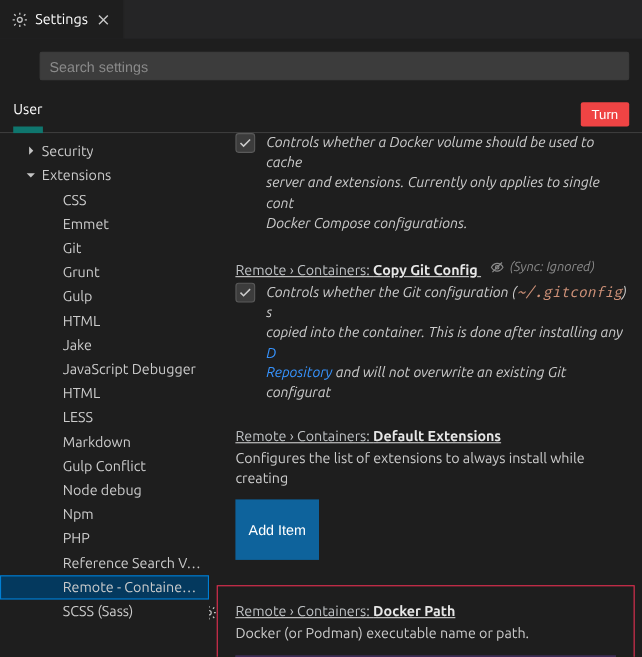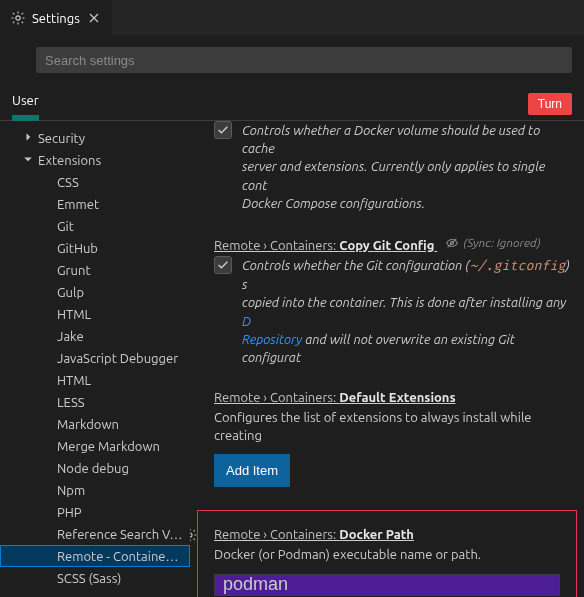--- a/index.html
+++ b/index.html
@@ -63,21 +63,21 @@
   .ignored { color:#8a8a8a; font-style:italic; margin-left:8px; font-size:12px; display:inline-flex; align-items:center; gap:4px; }
   .desc { color:#cccccc; font-size:13px; line-height:1.4; }
   .code { font-family: "Fira Code", Menlo, Consolas, monospace; color:#ce9178; }
   .link { color:#3794ff; }
   .checkbox-row { display:flex; gap:10px; align-items:flex-start;font-style:italic; }
   .cb {
     width:18px; height:18px; border:1px solid #5a5a5a; background:#3c3c3c; display:inline-flex;
     align-items:center; justify-content:center; flex-shrink:0; cursor:pointer; border-radius:3px;
   }
   .cb svg { width:14px; height:14px; }
-  .addbtn { margin-top:10px; background:#0e639c; color:#fff; border:none; padding:9px 12px; font-size:13px; cursor:pointer; }
+  .addbtn { margin-top:10px; background:#0e639c; color:#fff; border:none; padding:20px 12px; font-size:13px; cursor:pointer; }
   .textin {
     width: 100%; margin-top:10px; height:22px; background:#4c1d95; border:1px solid #3c3c3c;
     color:#cccccc; padding:0 8px; font-size:18px; outline:none;
   }
   .eye { width:14px; height:14px; }
 </style>
 </head>
 <body>
 
 <div class="tabbar">
@@ -133,23 +133,20 @@
     <div class="sb-item level3">
         <span class="label">CSS</span>
       </div>
     <div class="sb-item level3">
         <span class="label">Emmet</span>
       </div>
     <div class="sb-item level3">
         <span class="label">Git</span>
       </div>
     <div class="sb-item level3">
-        <span class="label">GitHub</span>
-      </div>
-    <div class="sb-item level3">
         <span class="label">Grunt</span>
       </div>
     <div class="sb-item level3">
         <span class="label">Gulp</span>
       </div>
     <div class="sb-item level3">
         <span class="label">HTML</span>
       </div>
     <div class="sb-item level3">
         <span class="label">Jake</span>
@@ -160,21 +157,21 @@
     <div class="sb-item level3">
         <span class="label">HTML</span>
       </div>
     <div class="sb-item level3">
         <span class="label">LESS</span>
       </div>
     <div class="sb-item level3">
         <span class="label">Markdown</span>
       </div>
     <div class="sb-item level3">
-        <span class="label">Merge Markdown</span>
+        <span class="label">Gulp Conflict</span>
       </div>
     <div class="sb-item level3">
         <span class="label">Node debug</span>
       </div>
     <div class="sb-item level3">
         <span class="label">Npm</span>
       </div>
     <div class="sb-item level3">
         <span class="label">PHP</span>
       </div>

